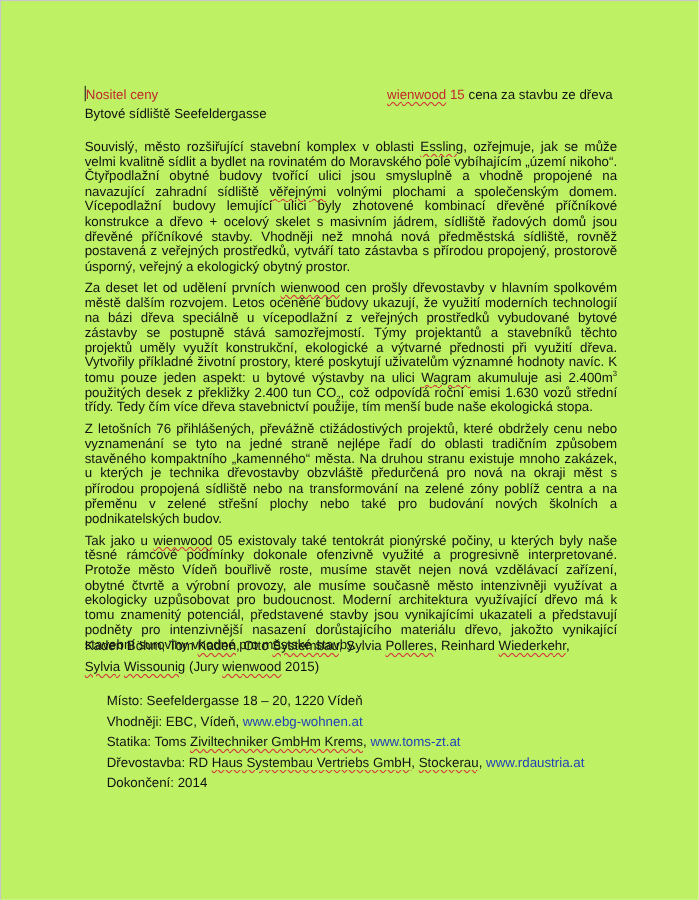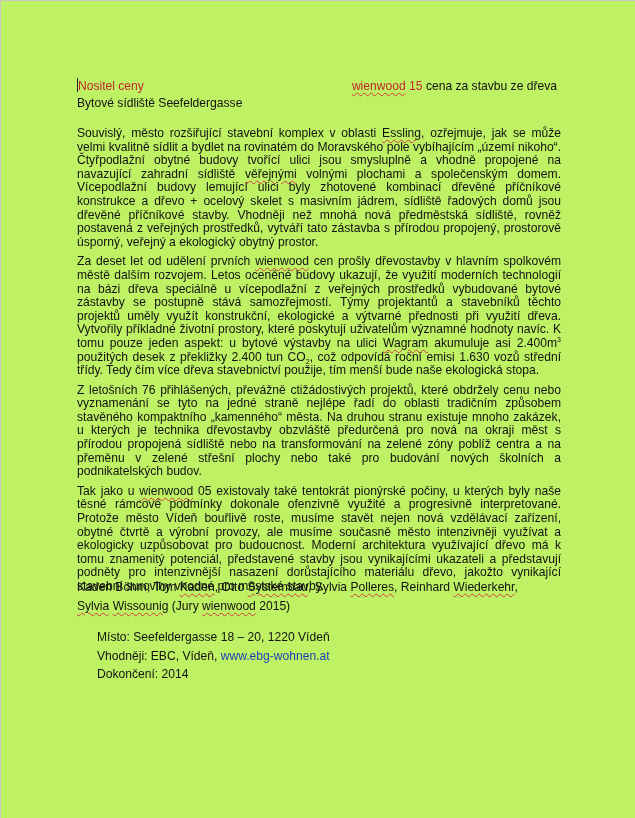--- a/index.html
+++ b/index.html
@@ -49,16 +49,18 @@
   </div>
 
   <div class="jury">
     <span>Kaden Böhm, Tom </span><span class="sq">Kaden</span><span>, Otto </span><span class="sq">Systembau</span><span>, Sylvia </span><span class="sq">Polleres</span><span>, Reinhard </span><span class="sq">Wiederkehr</span><span>,</span><br>
     <span class="sq">Sylvia</span><span> </span><span class="sq">Wissounig</span><span> (Jury </span><span class="sq">wienwood</span><span> 2015)</span>
   </div>
 
   <div class="info">
     <p>Místo: Seefeldergasse 18 – 20, 1220 Vídeň</p>
     <p><span>Vhodněji: EBC, Vídeň, </span><a class="link">www.ebg-wohnen.at</a></p>
+    <p><span>Statika: Toms </span><span class="sq">Ziviltechniker GmbHm Krems</span><span>, </span><a class="link">www.toms-zt.at</a></p>
+    <p><span>Dřevostavba: RD </span><span class="sq">Haus Systembau Vertriebs GmbH</span><span>, </span><span class="sq">Stockerau</span><span>, </span><a class="link">www.rdaustria.at</a></p>
     <p>Dokončení: 2014</p>
   </div>
 
 </div>
 
 </body></html>

